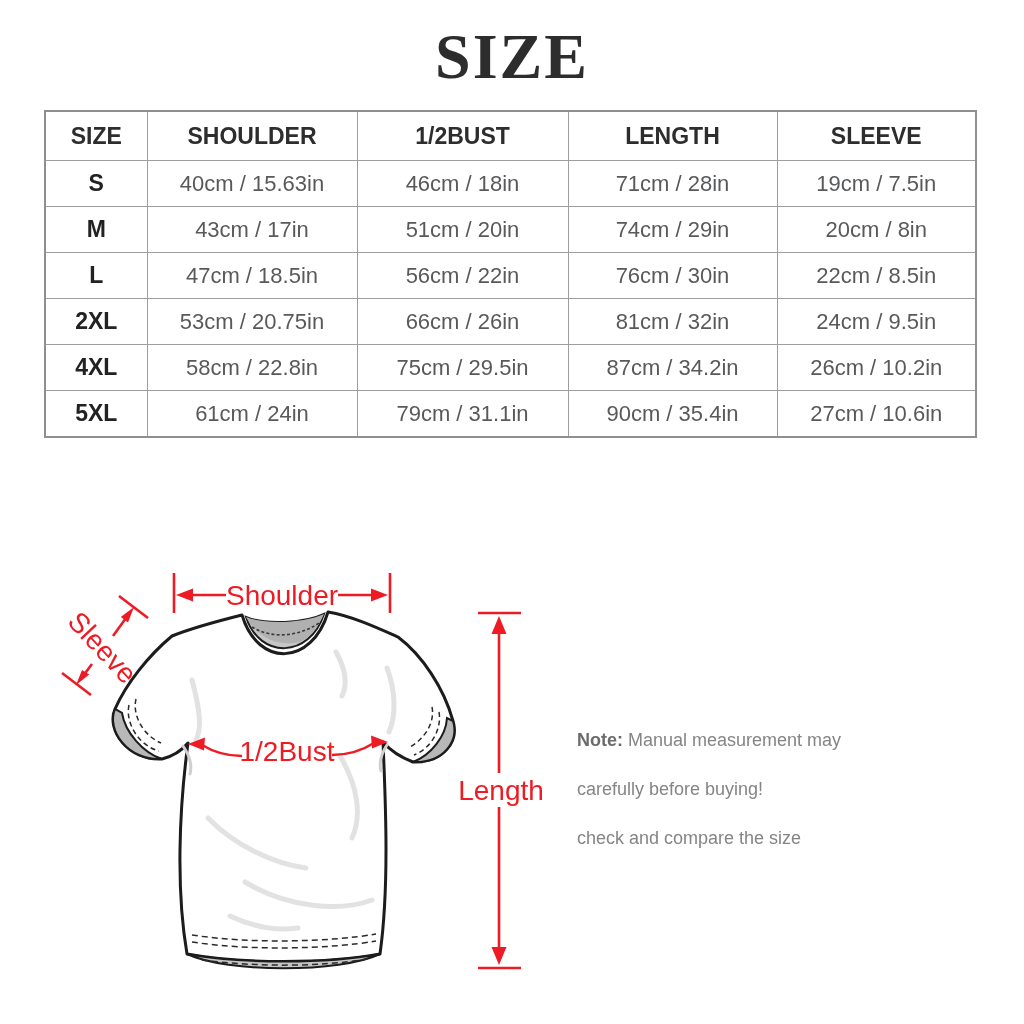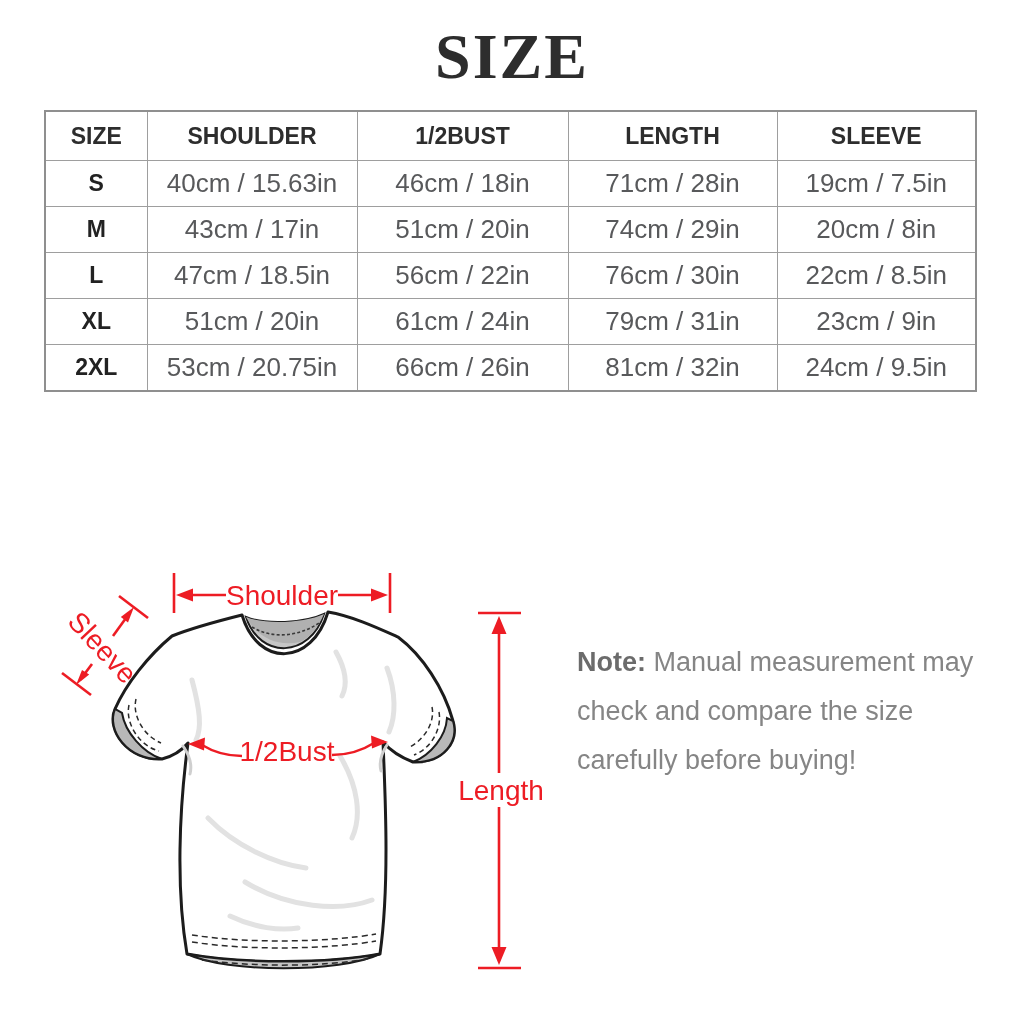--- a/index.html
+++ b/index.html
@@ -15,25 +15,25 @@
   table.size-table{
     position:absolute;left:44px;top:110px;width:931px;
     border-collapse:collapse;table-layout:fixed;
     border:2px solid #8f8f8f;
   }
   .size-table th,.size-table td{
     border:1px solid #9e9e9e;text-align:center;vertical-align:middle;
     padding:0;
   }
   .size-table th{height:48px;font-size:23px;font-weight:bold;color:#2d2d2d;}
-  .size-table td{height:45px;font-size:26px;color:#58595b;}
+  .size-table td{height:45px;font-size:22px;color:#58595b;}
   .size-table td.size-cell{font-weight:bold;font-size:23px;color:#222222;}
   .note{
-    position:absolute;left:577px;top:638px;width:400px;
-    font-size:27px;line-height:49px;color:#858585;
+    position:absolute;left:577px;top:716px;width:400px;
+    font-size:18px;line-height:49px;color:#858585;
   }
   .note .note-label{font-weight:bold;color:#6b6b6b;}
   .diagram{position:absolute;left:40px;top:560px;}
   .red-label{font-size:28px;}
 </style>
 </head>
 <body>
 
 <h1 class="page-title">SIZE</h1>
 
@@ -70,32 +70,39 @@
       <td>20cm / 8in</td>
     </tr>
     <tr>
       <td class="size-cell">L</td>
       <td>47cm / 18.5in</td>
       <td>56cm / 22in</td>
       <td>76cm / 30in</td>
       <td>22cm / 8.5in</td>
     </tr>
     <tr>
-      <td class="size-cell">XL</td>
-      <td>51cm / 20in</td>
-      <td>61cm / 24in</td>
-      <td>79cm / 31in</td>
-      <td>23cm / 9in</td>
-    </tr>
-    <tr>
       <td class="size-cell">2XL</td>
       <td>53cm / 20.75in</td>
       <td>66cm / 26in</td>
       <td>81cm / 32in</td>
       <td>24cm / 9.5in</td>
+    </tr>
+    <tr>
+      <td class="size-cell">4XL</td>
+      <td>58cm / 22.8in</td>
+      <td>75cm / 29.5in</td>
+      <td>87cm / 34.2in</td>
+      <td>26cm / 10.2in</td>
+    </tr>
+    <tr>
+      <td class="size-cell">5XL</td>
+      <td>61cm / 24in</td>
+      <td>79cm / 31.1in</td>
+      <td>90cm / 35.4in</td>
+      <td>27cm / 10.6in</td>
     </tr>
   </tbody>
 </table>
 
 <svg class="diagram" width="520" height="464" viewBox="0 0 520 464">
 
   <g>
 
     <path d="M 202,55 C 182,60 152,68 132,76
          C 108,96 86,124 75,149
@@ -185,15 +192,15 @@
     <polygon points="459,405 451.5,387 466.5,387" stroke="none"></polygon>
     <text class="red-label" x="461" y="240" text-anchor="middle" stroke="none" fill="#ed1c24">Length</text>
   </g>
 </svg>
 
 <div class="note">
   <div>
     <span class="note-label">Note:</span>
     <span>Manual measurement may</span>
   </div>
+  <div>carefully before buying!</div>
   <div>check and compare the size</div>
-  <div>carefully before buying!</div>
 </div>
 
 </body></html>

